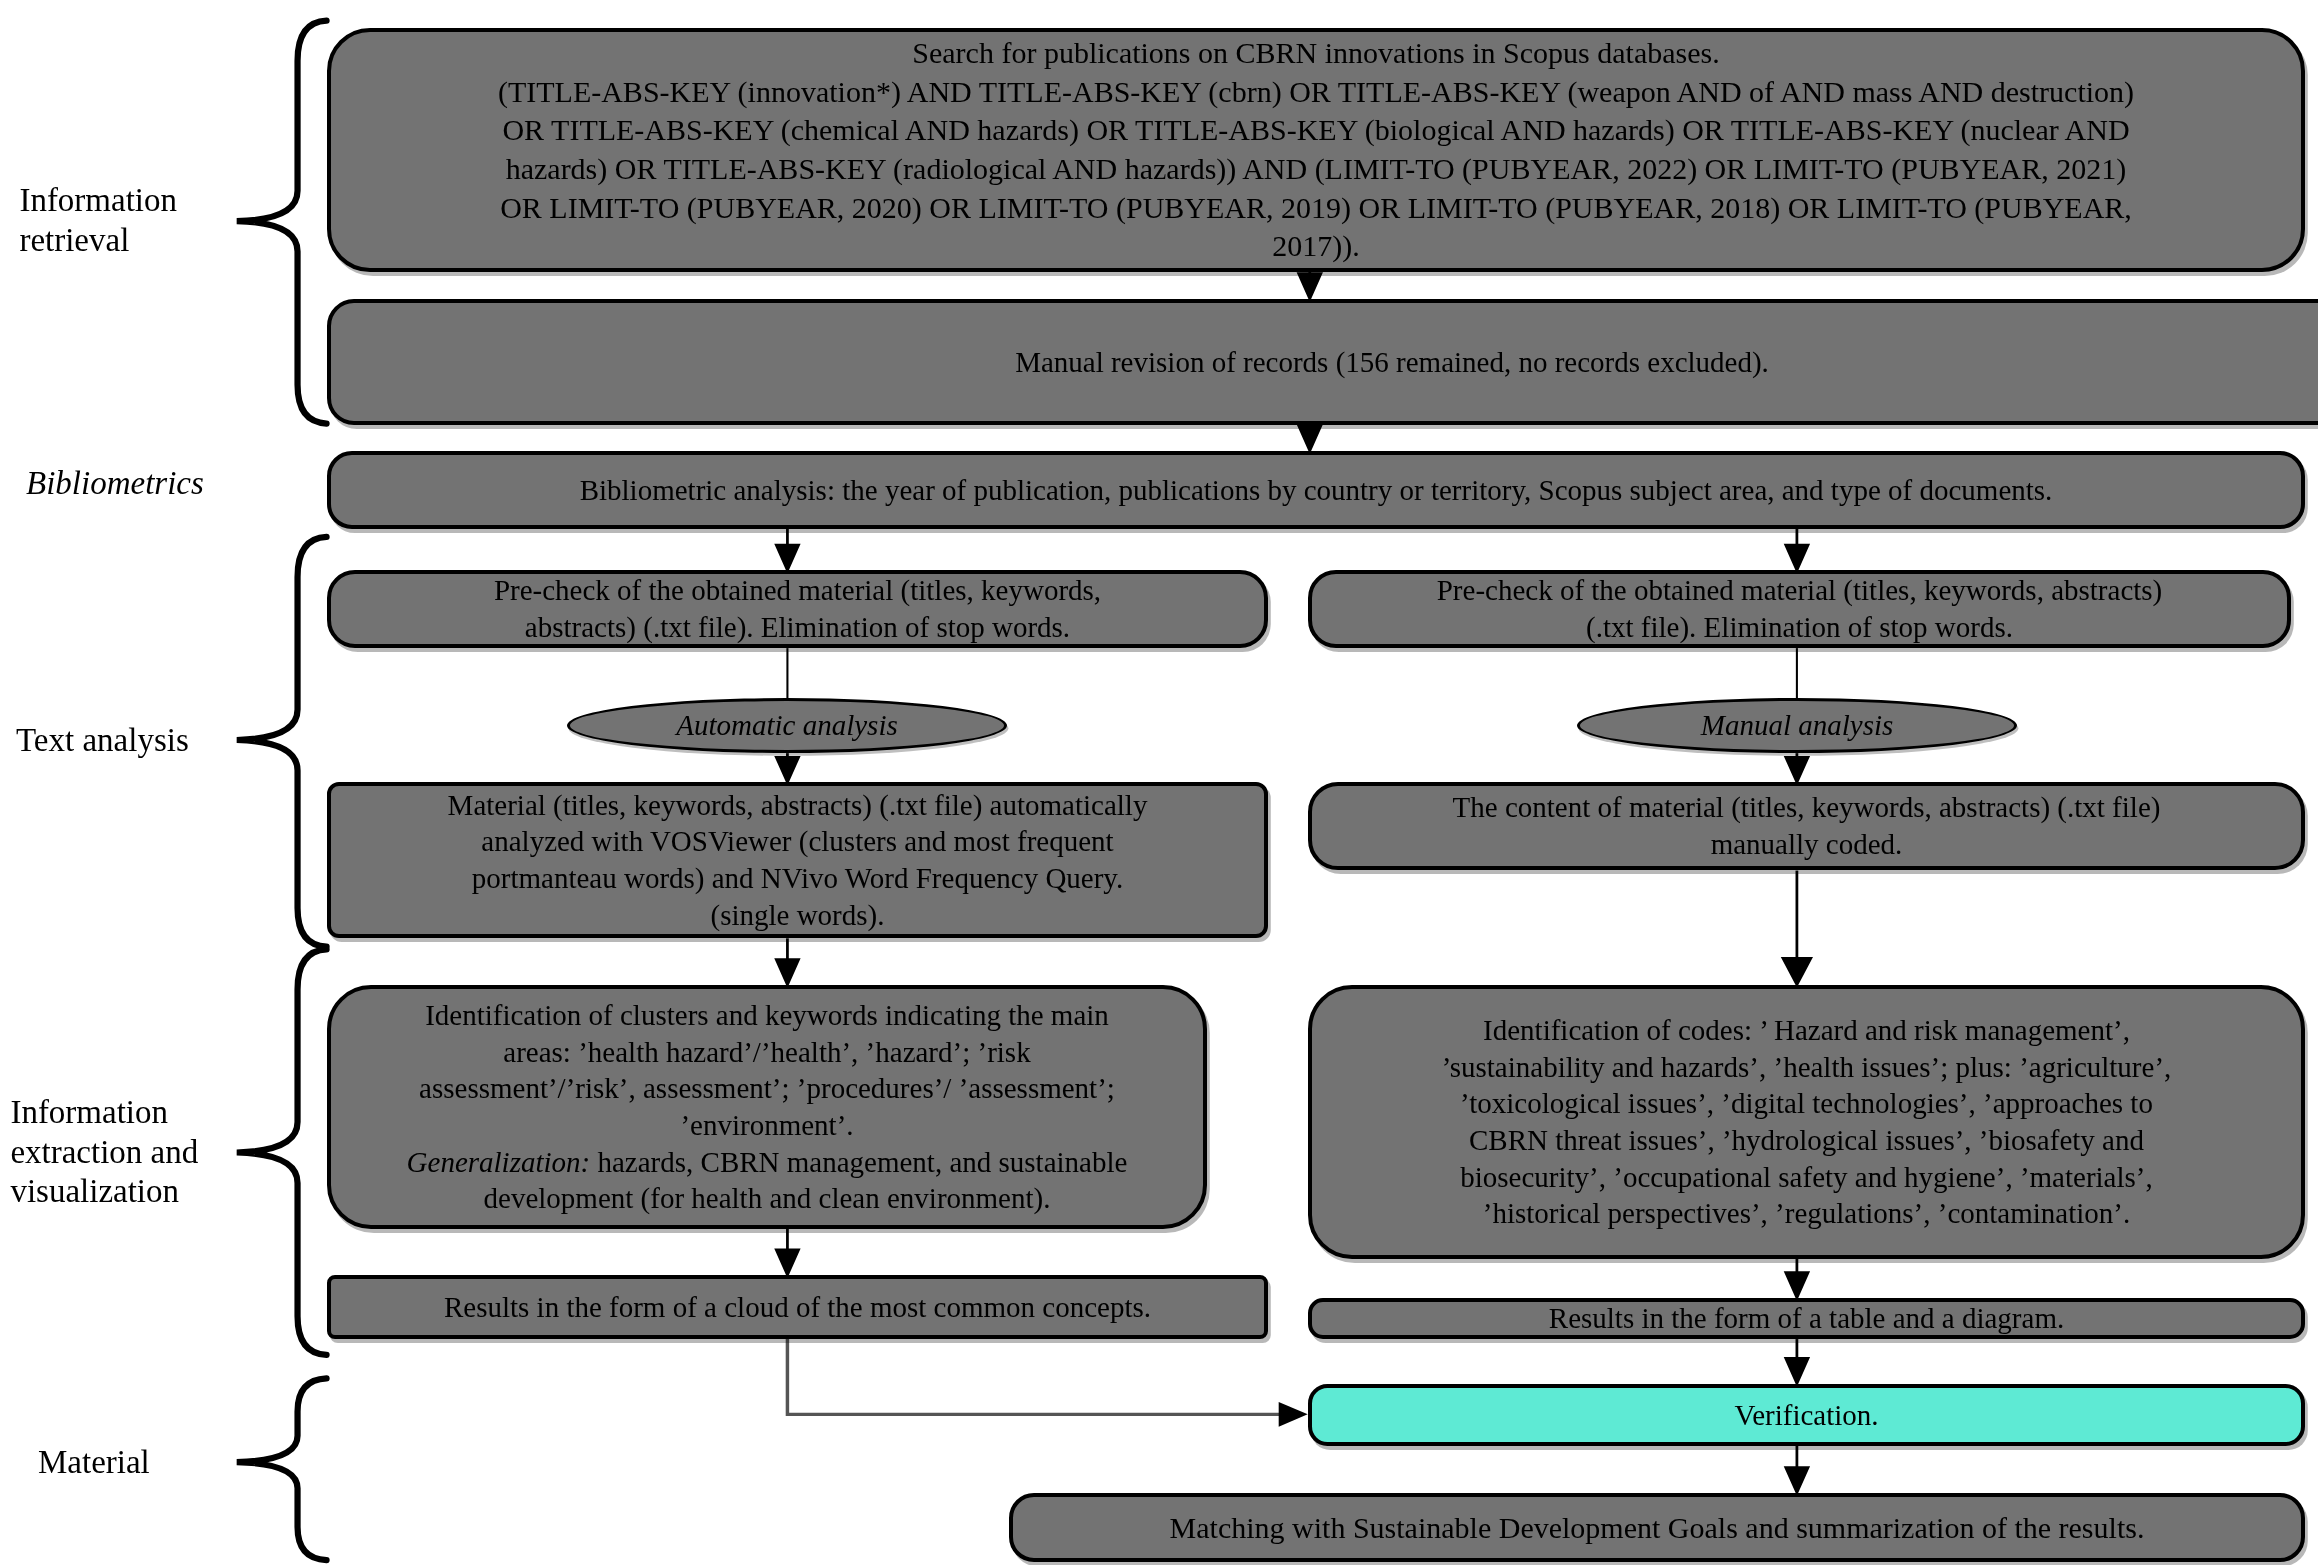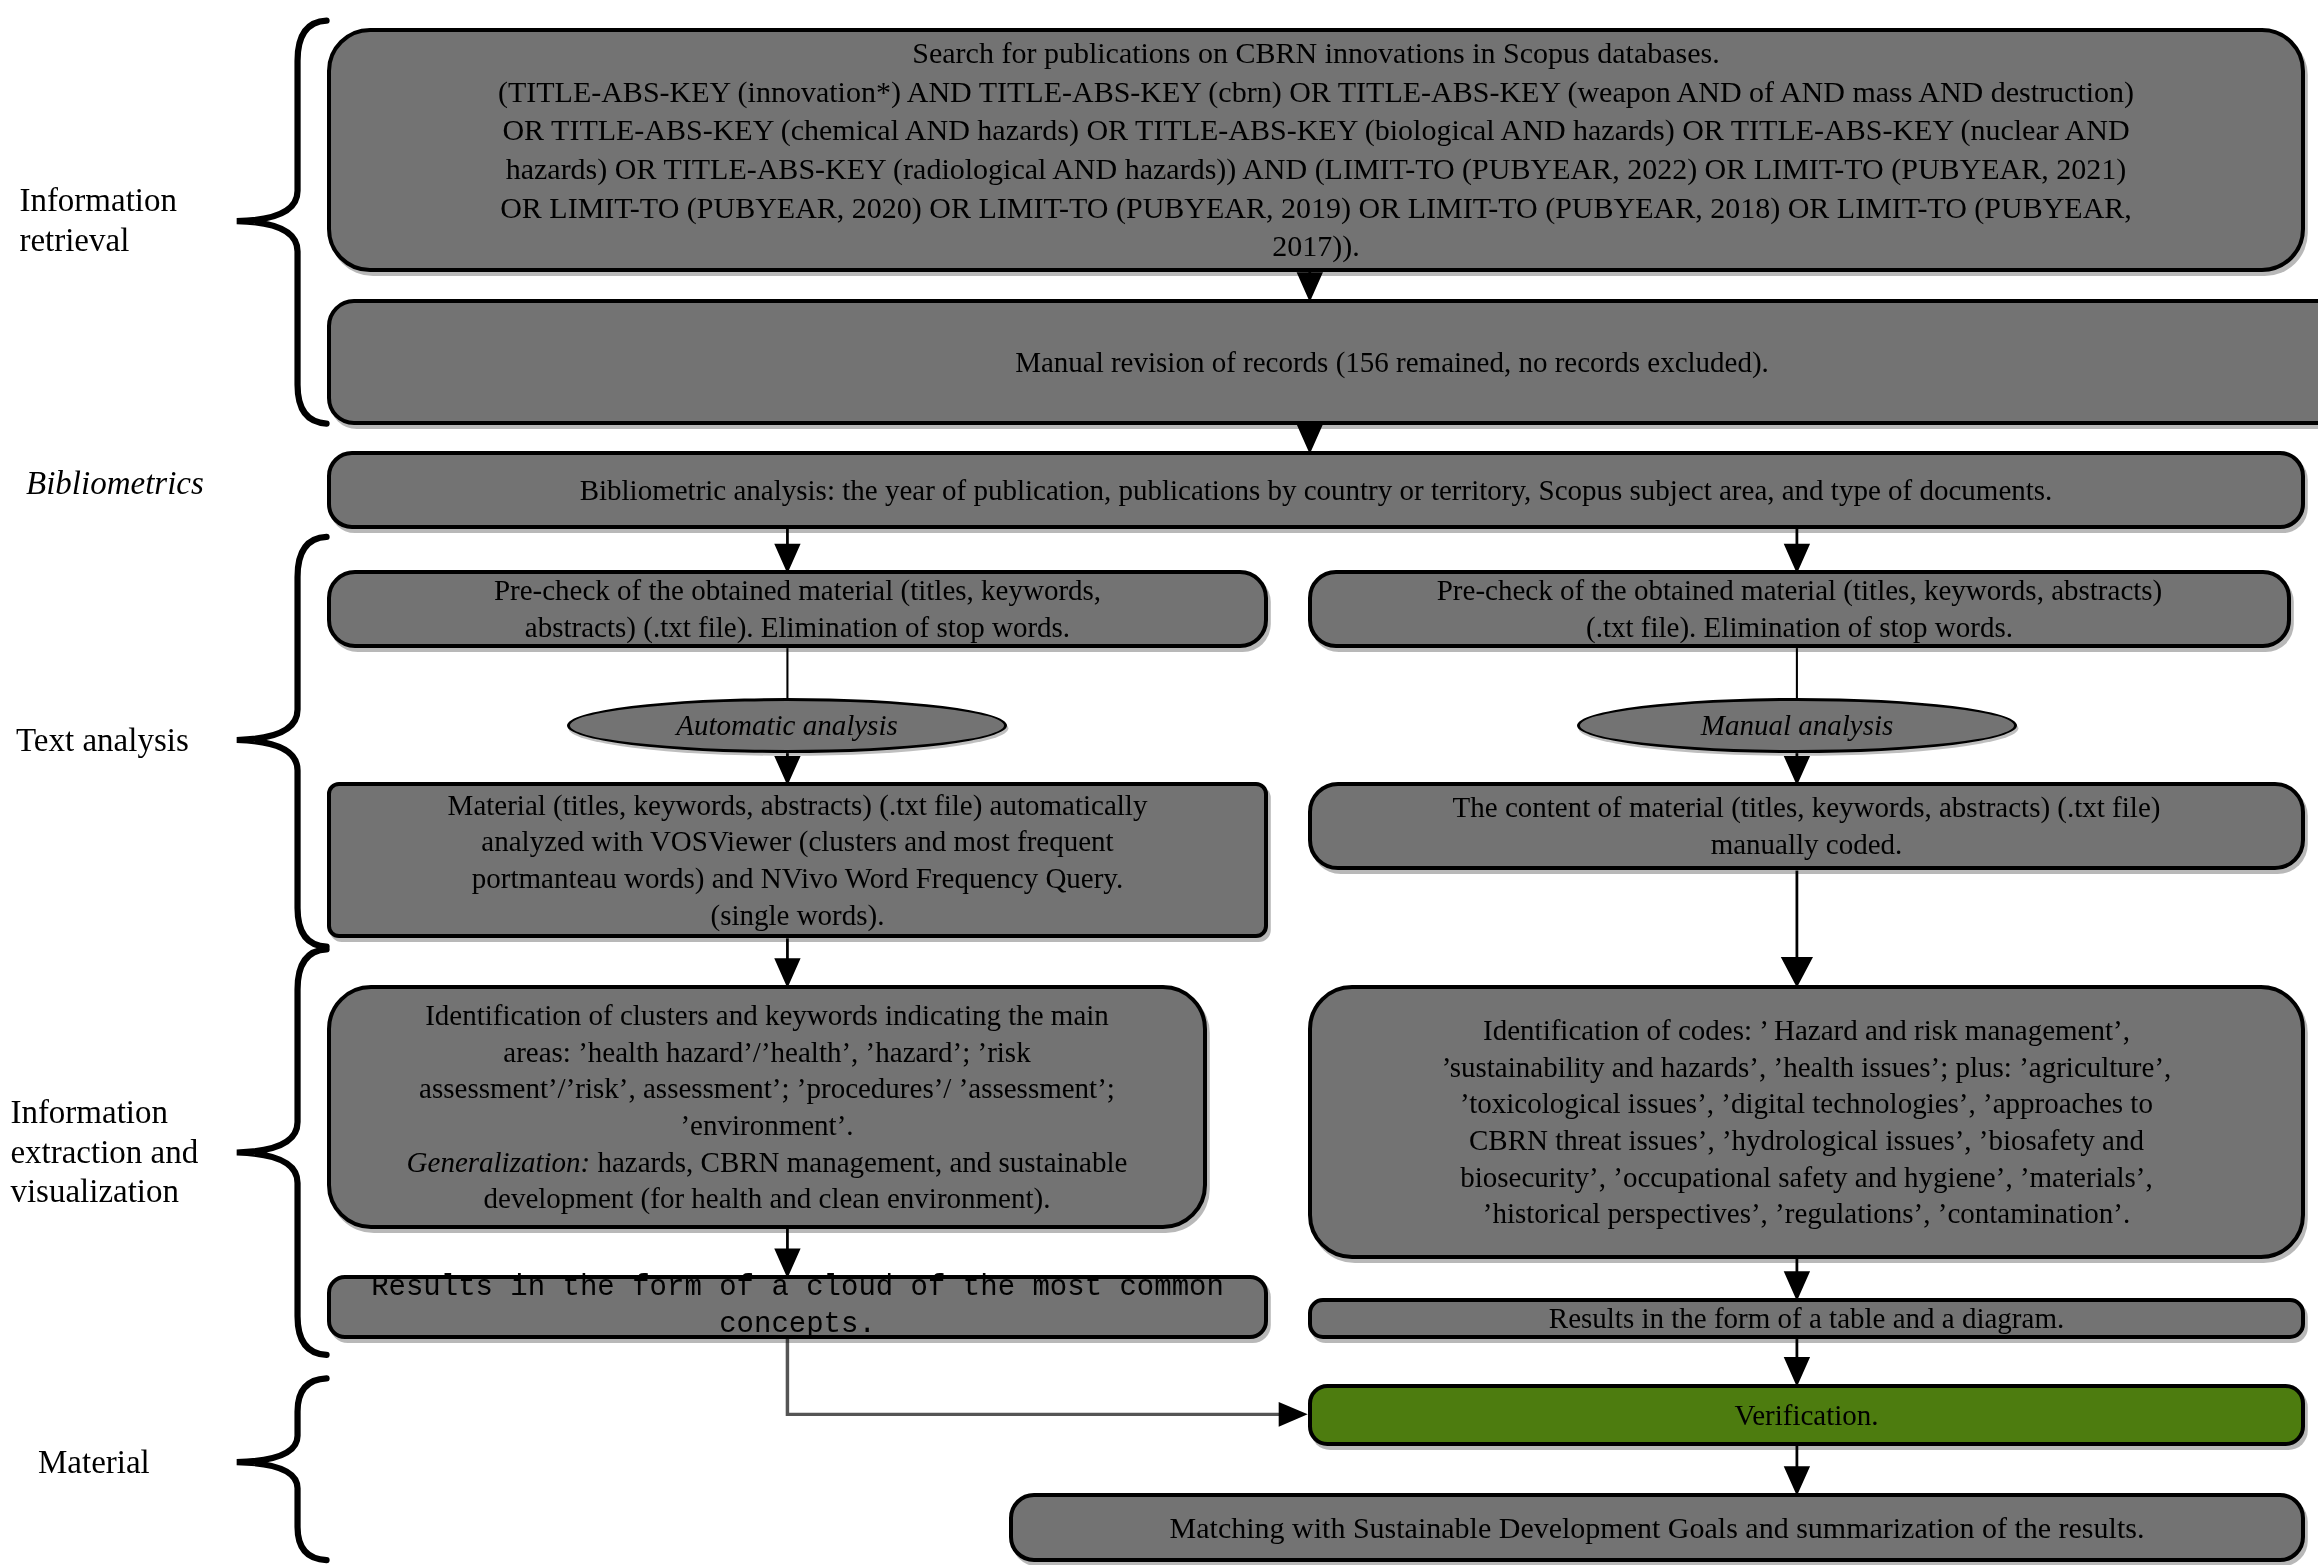--- a/index.html
+++ b/index.html
@@ -50,21 +50,21 @@
   #manual-box       {left:327px; top:299px;  width:2130px; height:126px; border-radius:27px;}
   #biblio-box       {left:327px; top:451px;  width:1978px; height:78px; border-radius:25px;}
   #precheck-left    {left:327px; top:570px;  width:941px; height:78px; border-radius:28px;font-family:Liberation Serif, serif;}
   #precheck-right   {left:1308px;top:570px;  width:983px; height:78px; border-radius:28px;}
   #ellipse-left     {left:567px; top:698px; width:440px;  height:55px;}
   #ellipse-right    {left:1577px;top:698px; width:440px;  height:55px;}
   #material-left    {left:327px; top:782px; width:941px; height:156px; border-radius:12px;}
   #content-right    {left:1308px;top:782px; width:997px; height:88px; border-radius:30px;}
   #ident-left       {left:327px; top:985px; width:880px; height:244px; border-radius:44px;}
   #ident-right      {left:1308px;top:985px; width:997px; height:274px; border-radius:44px;}
-  #results-left     {left:327px; top:1275px; width:941px; height:64px;  border-radius:18px;font-family:Liberation Mono, monospace;}
+  #results-left     {left:327px; top:1275px; width:941px; height:64px;  border-radius:8px;}
   #results-right    {left:1308px;top:1298px; width:997px; height:41px;  border-radius:15px; padding:0 14px;}
   #verification-box {left:1308px;top:1384px; width:997px; height:62px;  border-radius:19.4px;}
   #matching-box     {left:1009px;top:1493px; width:1296px; height:69px; border-radius:25px; font-size:30px;}
 
   
   #label-information-retrieval {left:19.4px;  top:181px;  width:256px;}
   #label-bibliometrics         {left:26px;  top:464px;  width:256px;}
   #label-text-analysis         {left:16px;  top:721px; width:263px;}
   #label-information-extraction{left:10.4px;  top:1093px; width:273px;}
   #label-summary               {left:38px;  top:1443px; width:235px;}
@@ -177,18 +177,18 @@
 ’sustainability and hazards’, ’health issues’; plus: ’agriculture’,
 ’toxicological issues’, ’digital technologies’, ’approaches to
 CBRN threat issues’, ’hydrological issues’, ’biosafety and
 biosecurity’, ’occupational safety and hygiene’, ’materials’,
 ’historical perspectives’, ’regulations’, ’contamination’.</div>
 
   <div class="node" id="results-left">Results in the form of a cloud of the most common concepts.</div>
 
   <div class="node" id="results-right">Results in the form of a table and a diagram.</div>
 
-  <div class="node" id="verification-box" style="background: #4d7c0f;">Verification.</div>
+  <div class="node" id="verification-box" style="background: #5eead4;">Verification.</div>
 
   <div class="node" id="matching-box">Matching with Sustainable Development Goals and summarization of the results.</div>
 
 </div>
 
 
 </body></html>

